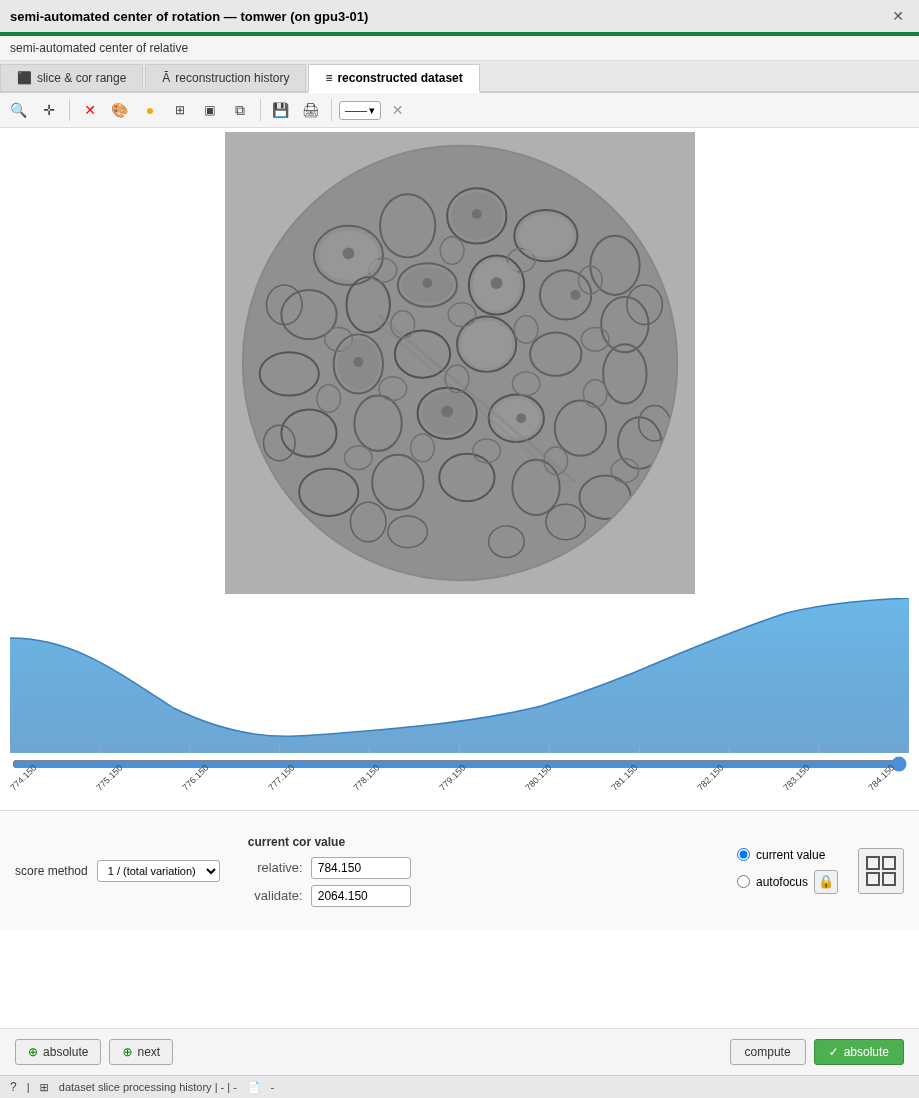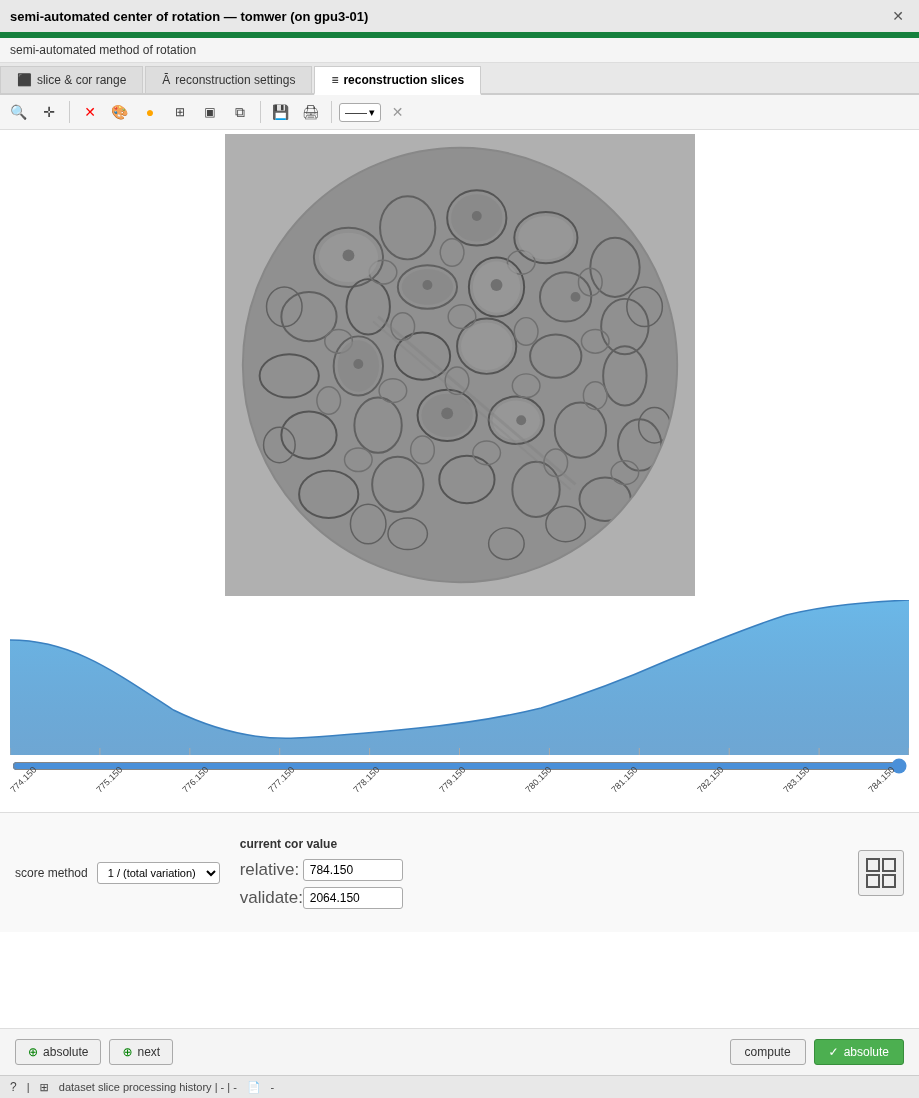--- a/index.html
+++ b/index.html
@@ -8,21 +8,21 @@
       font-size: 12px;
       background: #f0f0f0;
       width: 919px;
       height: 1098px;
       overflow: hidden;
       display: flex;
       flex-direction: column;
     }
     .title-bar {
       background: #e8e8e8;
-      border-bottom: 6px solid #15803d;
+      border-bottom: 4px solid #15803d;
       display: flex;
       align-items: center;
       justify-content: space-between;
       padding: 6px 10px;
       font-size: 13px;
       font-weight: bold;
       flex-shrink: 0;
     }
     .close-btn {
       cursor: pointer;
@@ -183,34 +183,35 @@
       border-radius: 3px;
       background: #fff;
       font-size: 11px;
       cursor: pointer;
     }
     .cor-value-section {
       display: flex;
       flex-direction: column;
       gap: 6px;
       flex: 1;
+      margin-left: 8px;
     }
     .cor-title {
       font-size: 12px;
       color: #333;
       font-weight: bold;
       margin-bottom: 2px;
     }
     .cor-row {
       display: flex;
       align-items: center;
       gap: 8px;
     }
     .cor-row-label {
-      font-size: 17px;
+      font-size: 13px;
       color: #555;
       width: 55px;
       text-align: right;
     }
     .cor-input {
       width: 100px;
       padding: 3px 6px;
       border: 1px solid #aaa;
       border-radius: 3px;
       font-size: 12px;
@@ -326,35 +327,35 @@
   </style>
 </head>
 <body>
 
 <div class="title-bar">
   <span>semi-automated center of rotation — tomwer (on gpu3-01)</span>
   <button class="close-btn">✕</button>
 </div>
 
 <div class="subtitle-bar">
-  <span>semi-automated method of rotation</span>
+  <span>semi-automated center of relative</span>
 </div>
 
 <div class="tabs-bar">
   <div class="tab">
     <span>⬛</span>
     <span>slice &amp; cor range</span>
   </div>
   <div class="tab">
     <span>Ā</span>
-    <span>reconstruction settings</span>
+    <span>reconstruction history</span>
   </div>
   <div class="tab active">
     <span>≡</span>
-    <span>reconstruction slices</span>
+    <span>reconstructed dataset</span>
   </div>
 </div>
 
 <div class="toolbar">
   <button class="toolbar-btn" title="zoom">🔍</button>
   <button class="toolbar-btn" title="pan">✛</button>
   <div class="toolbar-separator"></div>
   <button class="toolbar-btn" title="reset" style="color:red;">✕</button>
   <button class="toolbar-btn" title="colormap">🎨</button>
   <button class="toolbar-btn" title="circle" style="color:orange;">●</button>
@@ -550,20 +551,33 @@
       <div class="cor-row">
         <span class="cor-row-label">relative:</span>
         <input type="text" class="cor-input" value="784.150" style="">
       </div>
       <div class="cor-row">
         <span class="cor-row-label">validate:</span>
         <input type="text" class="cor-input" value="2064.150" style="">
       </div>
     </div>
 
+    <div class="radio-section">
+      <label class="radio-row">
+        <input type="radio" name="cor-radio" checked="" style="">
+        <span>current value</span>
+      </label>
+      <div style="display:flex; align-items:center; gap:6px;">
+        <label class="radio-row">
+          <input type="radio" name="cor-radio" style="">
+          <span>autofocus</span>
+        </label>
+        <div class="lock-btn">🔒</div>
+      </div>
+    </div>
 
     <div class="grid-btn">
       <svg width="32" height="32" viewBox="0 0 32 32">
         <rect x="2" y="2" width="12" height="12" fill="none" stroke="#555" stroke-width="2"></rect>
         <rect x="18" y="2" width="12" height="12" fill="none" stroke="#555" stroke-width="2"></rect>
         <rect x="2" y="18" width="12" height="12" fill="none" stroke="#555" stroke-width="2"></rect>
         <rect x="18" y="18" width="12" height="12" fill="none" stroke="#555" stroke-width="2"></rect>
       </svg>
     </div>
   </div>

